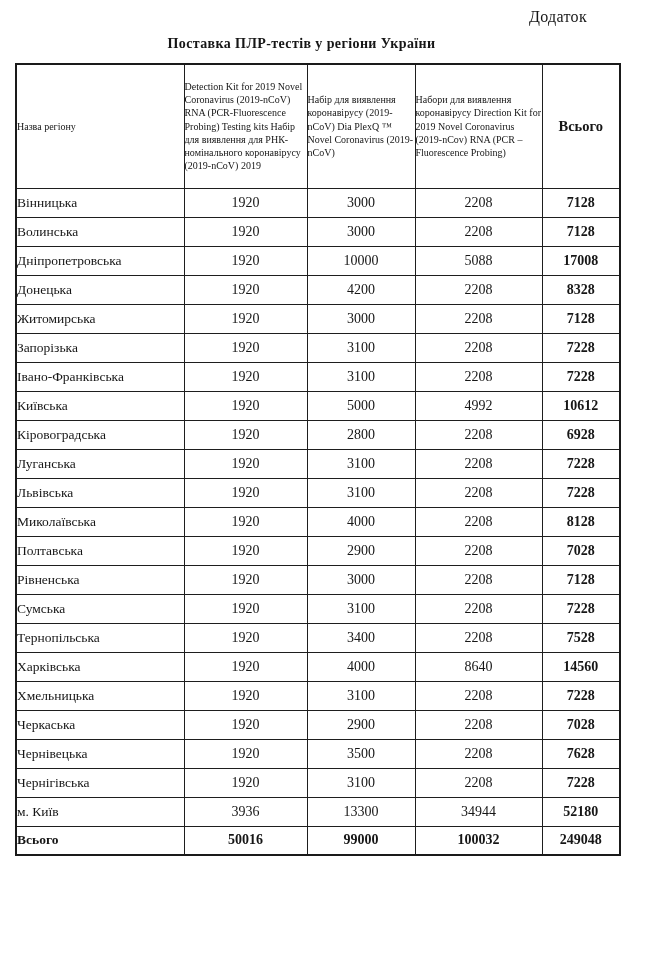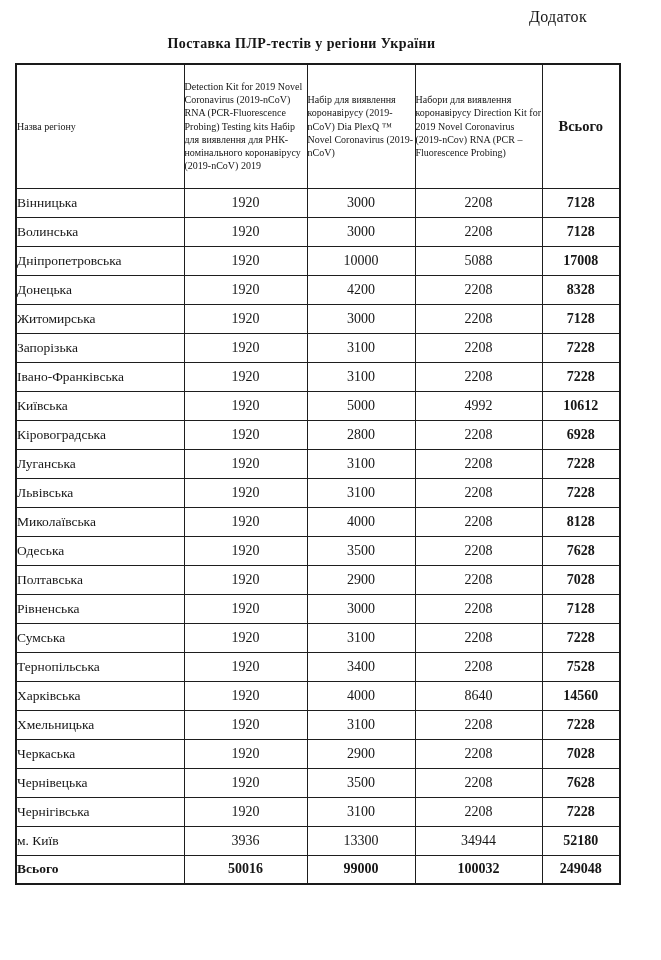--- a/index.html
+++ b/index.html
@@ -205,27 +205,20 @@
   </tr>
 
   <tr>
     <td class="region">Миколаївська</td>
     <td class="num">1920</td>
     <td class="num">4000</td>
     <td class="num">2208</td>
     <td class="num total">8128</td>
   </tr>
 
-  <tr>
-    <td class="region">Одеська</td>
-    <td class="num">1920</td>
-    <td class="num">3500</td>
-    <td class="num">2208</td>
-    <td class="num total">7628</td>
-  </tr>
 
   <tr>
     <td class="region">Полтавська</td>
     <td class="num">1920</td>
     <td class="num">2900</td>
     <td class="num">2208</td>
     <td class="num total">7028</td>
   </tr>
 
   <tr>

